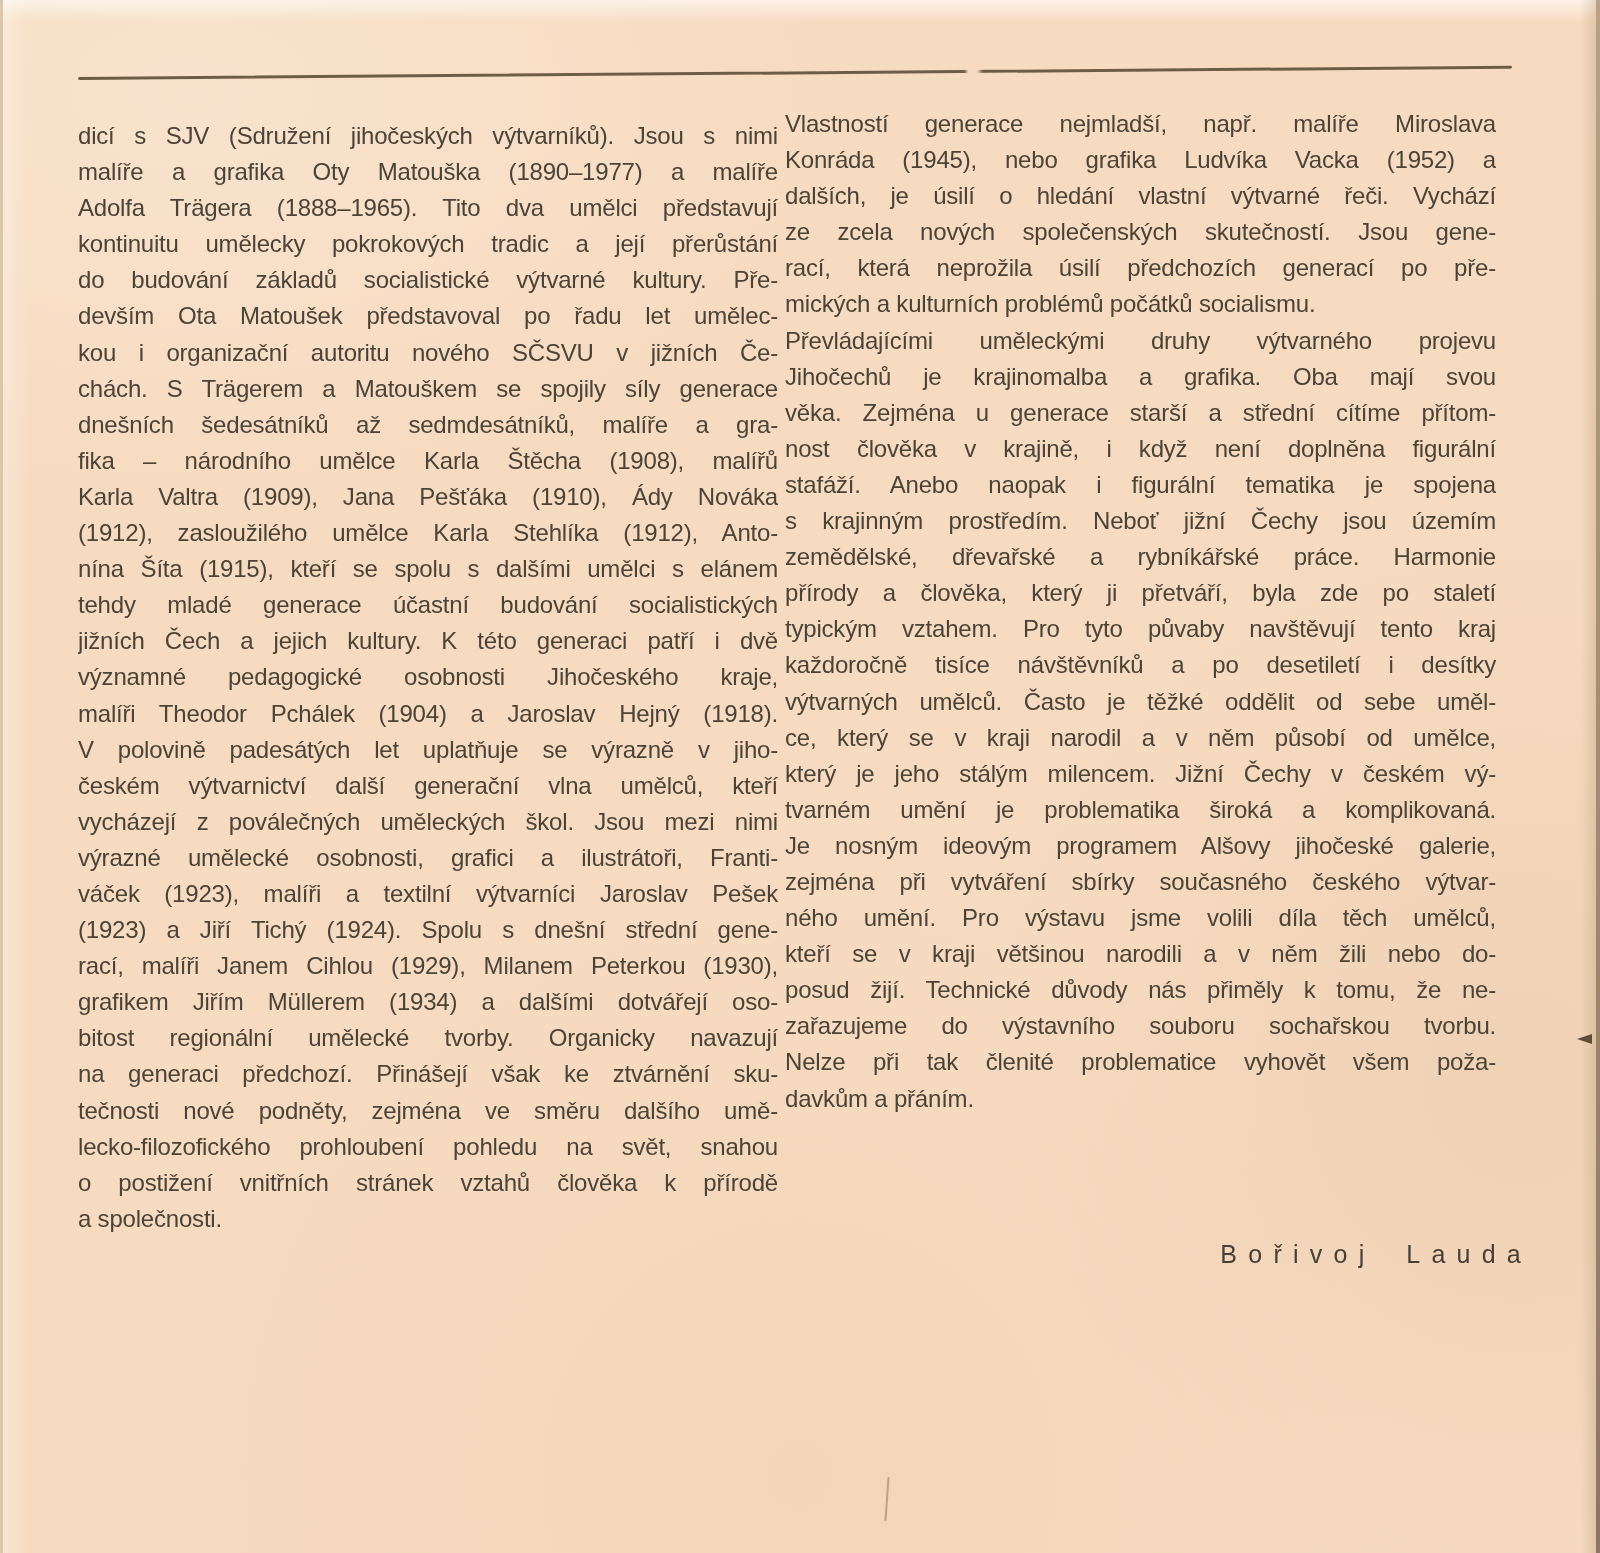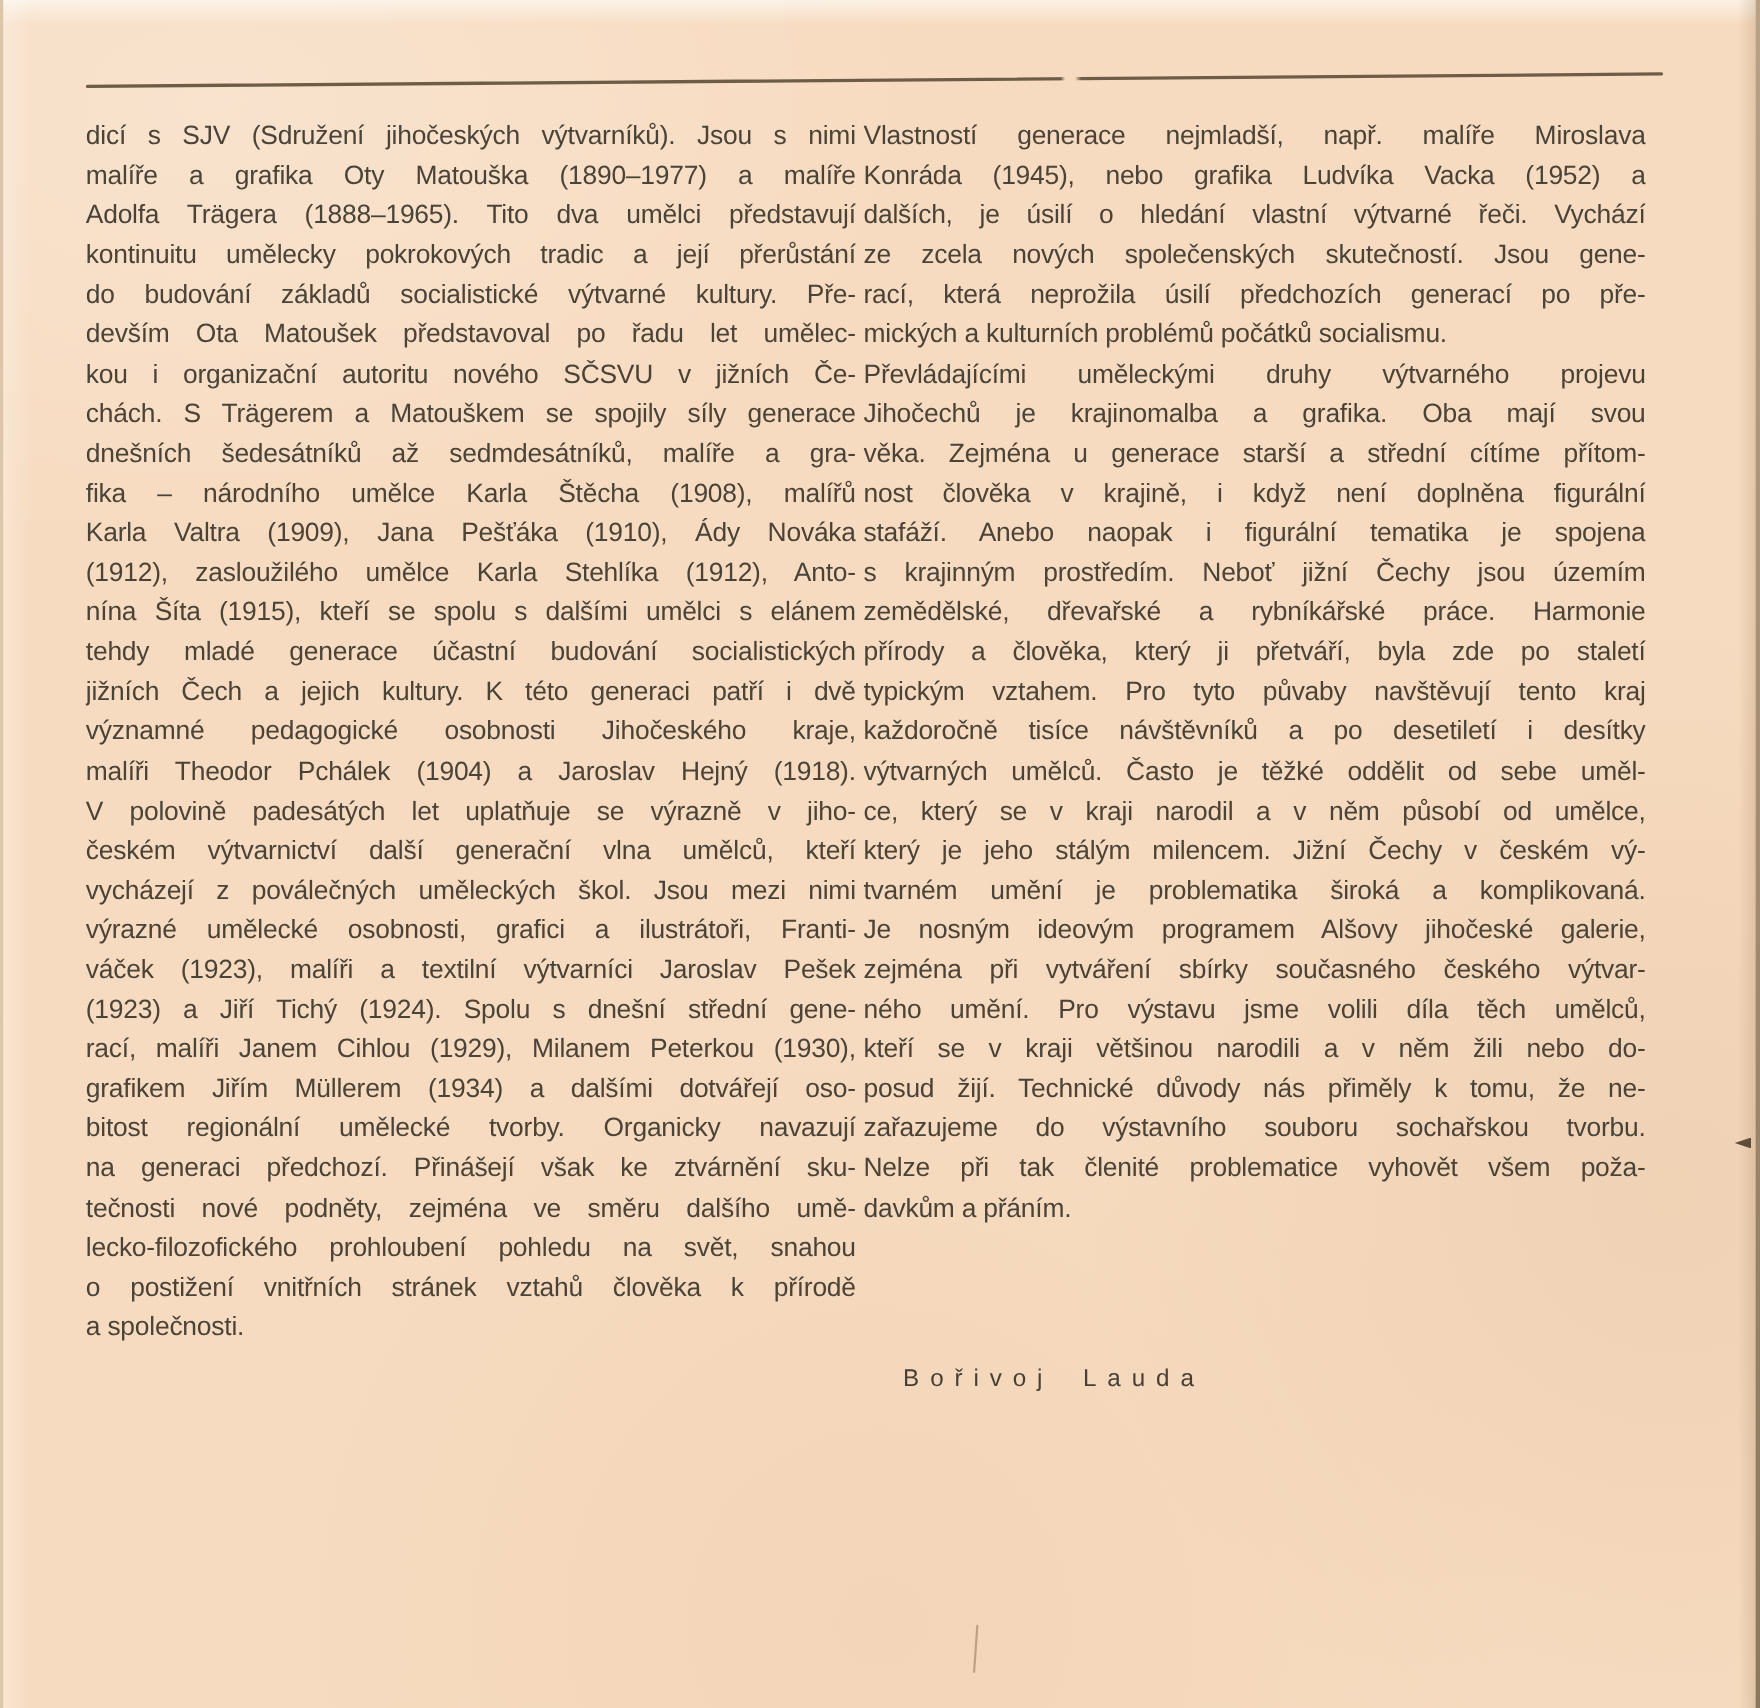--- a/index.html
+++ b/index.html
@@ -38,31 +38,31 @@
       rgba(110,93,70,0) 62.1%, rgba(110,93,70,0) 62.7%,
       #6e5d46 63.1%, #6e5d46 100%);
     border-radius:2px;
   }
 
   .col{
     position:absolute;top:106px;
     font-size:24px;line-height:36.1px;letter-spacing:-0.2px;
     color:#4a4338;
   }
-  .col-left{left:78px;width:700px;}
+  .col-left{left:78px;width:700px;margin-top:12px;}
   .col-right{left:785px;width:711px;}
   .tline{
     height:36.1px;overflow:hidden;
     text-align:justify;text-align-last:justify;
   }
   .tline.flush{text-align-last:left;}
 
   .signature{
     position:absolute;top:1240px;left:821px;width:711px;
-    text-align:left;font-size:22px;color:#453f37;
+    text-align:right;font-size:25px;color:#453f37;
     letter-spacing:.45em;word-spacing:.5em;white-space:nowrap;
   }
 
   .artifact-hair{
     position:absolute;left:886px;top:1477px;width:2px;height:44px;
     background:rgba(124,94,62,.45);transform:rotate(4deg);border-radius:2px;
   }
   .edge-mark{
     position:absolute;left:1577px;top:1034px;width:15px;height:10px;
     background:#5d4c38;

